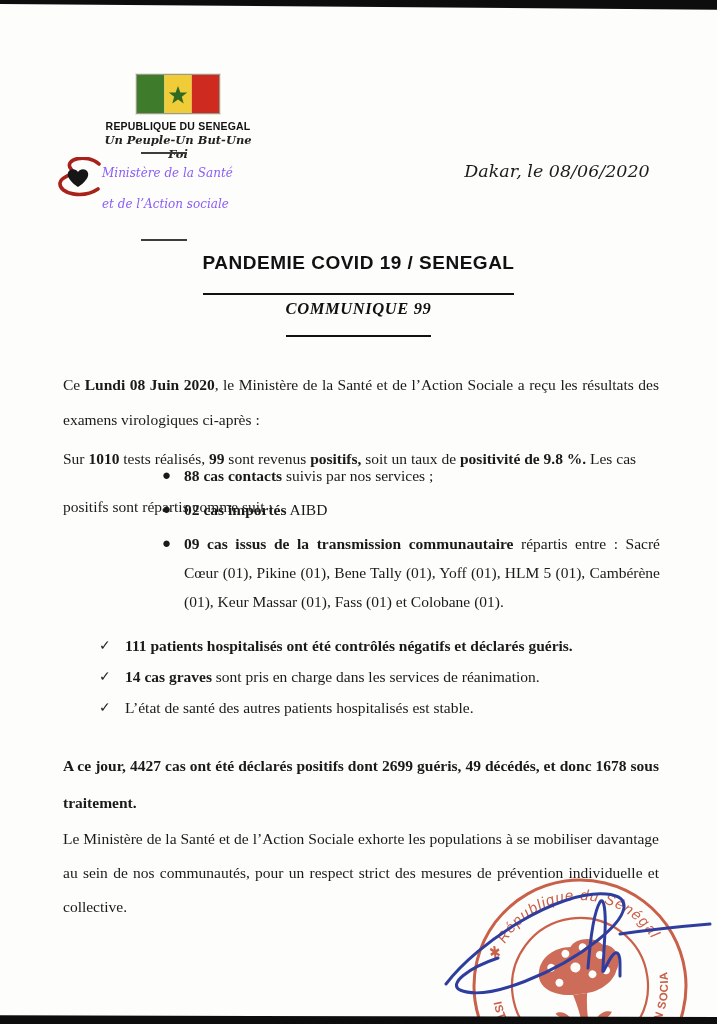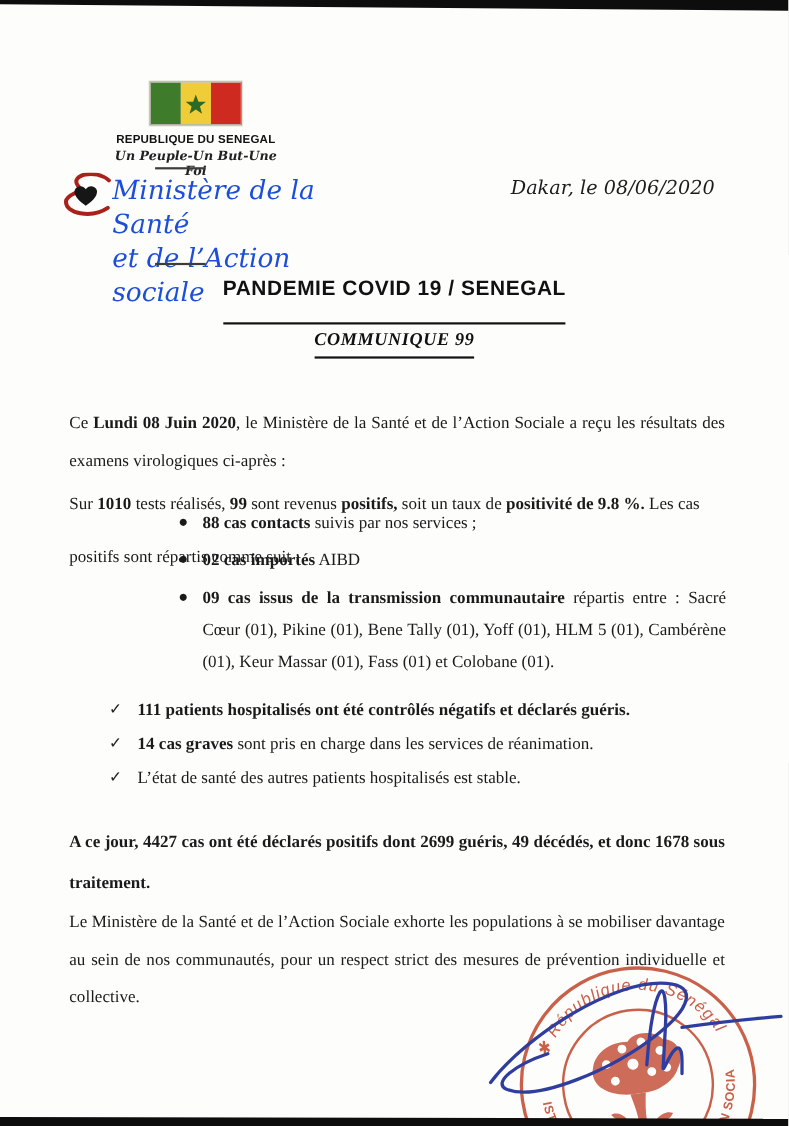--- a/index.html
+++ b/index.html
@@ -23,31 +23,31 @@
   .flag{width:82px;height:38px;display:inline-block;border:1px solid #9a9a8a;box-shadow:0 0 0 1px #e6e6da;}
   .flag-caption{font-family:"Liberation Sans", sans-serif;font-weight:bold;font-size:10.5px;letter-spacing:.2px;margin-top:2px;color:#111;}
   .flag-motto{font-style:italic;font-weight:bold;font-size:11.5px;color:#222;margin-top:1px;font-family:"DejaVu Serif", serif;}
 
   .rule{position:absolute;height:2px;background:#3c3c3c;width:46px;left:141px;}
   .rule-top{top:152px;}
   .rule-bottom{top:239px;}
 
   .ministry-logo{position:absolute;left:53px;top:157px;width:50px;height:46px;}
   .ministry-script{position:absolute;left:102px;top:158px;width:230px;
-    font-family:"DejaVu Serif", serif;font-style:italic;font-size:24px;color:#1d4ed8;line-height:31px;}
+    font-family:"DejaVu Serif", serif;font-style:italic;font-size:12px;color:#8b5cf6;line-height:31px;}
   .dateline{position:absolute;left:452px;top:161px;width:210px;text-align:center;
     font-family:"DejaVu Serif", serif;font-style:italic;font-size:17.5px;color:#1c1c1c;}
 
   
   .title-main{position:absolute;top:252px;left:0;width:100%;text-align:center;}
   .title-main span{display:inline-block;font-family:"Liberation Sans", sans-serif;font-weight:bold;
     font-size:19px;letter-spacing:.5px;border-bottom:2.5px solid #111;padding-bottom:19px;color:#111;}
   .title-sub{position:absolute;top:299px;left:0;width:100%;text-align:center;}
   .title-sub span{display:inline-block;font-weight:bold;font-style:italic;font-size:16.5px;
-    letter-spacing:.6px;border-bottom:2px solid #111;padding-bottom:5px;color:#111;}
+    letter-spacing:.6px;border-bottom:2px solid #111;padding-bottom:16px;color:#111;}
 
   
   .body-text{font-size:15.5px;color:#1a1a1a;}
   b{font-weight:bold;}
   .para-intro{position:absolute;left:63px;top:351px;width:596px;line-height:35px;text-align:justify;}
   .para-results{position:absolute;left:63px;top:419px;width:596px;line-height:48px;}
 
   .bullet-list{position:absolute;left:158px;top:461px;width:502px;}
   .bullet-item{position:relative;padding-left:26px;line-height:29px;margin-bottom:5px;}
   .bullet-item .dot{position:absolute;left:4px;top:0;font-size:15px;}

